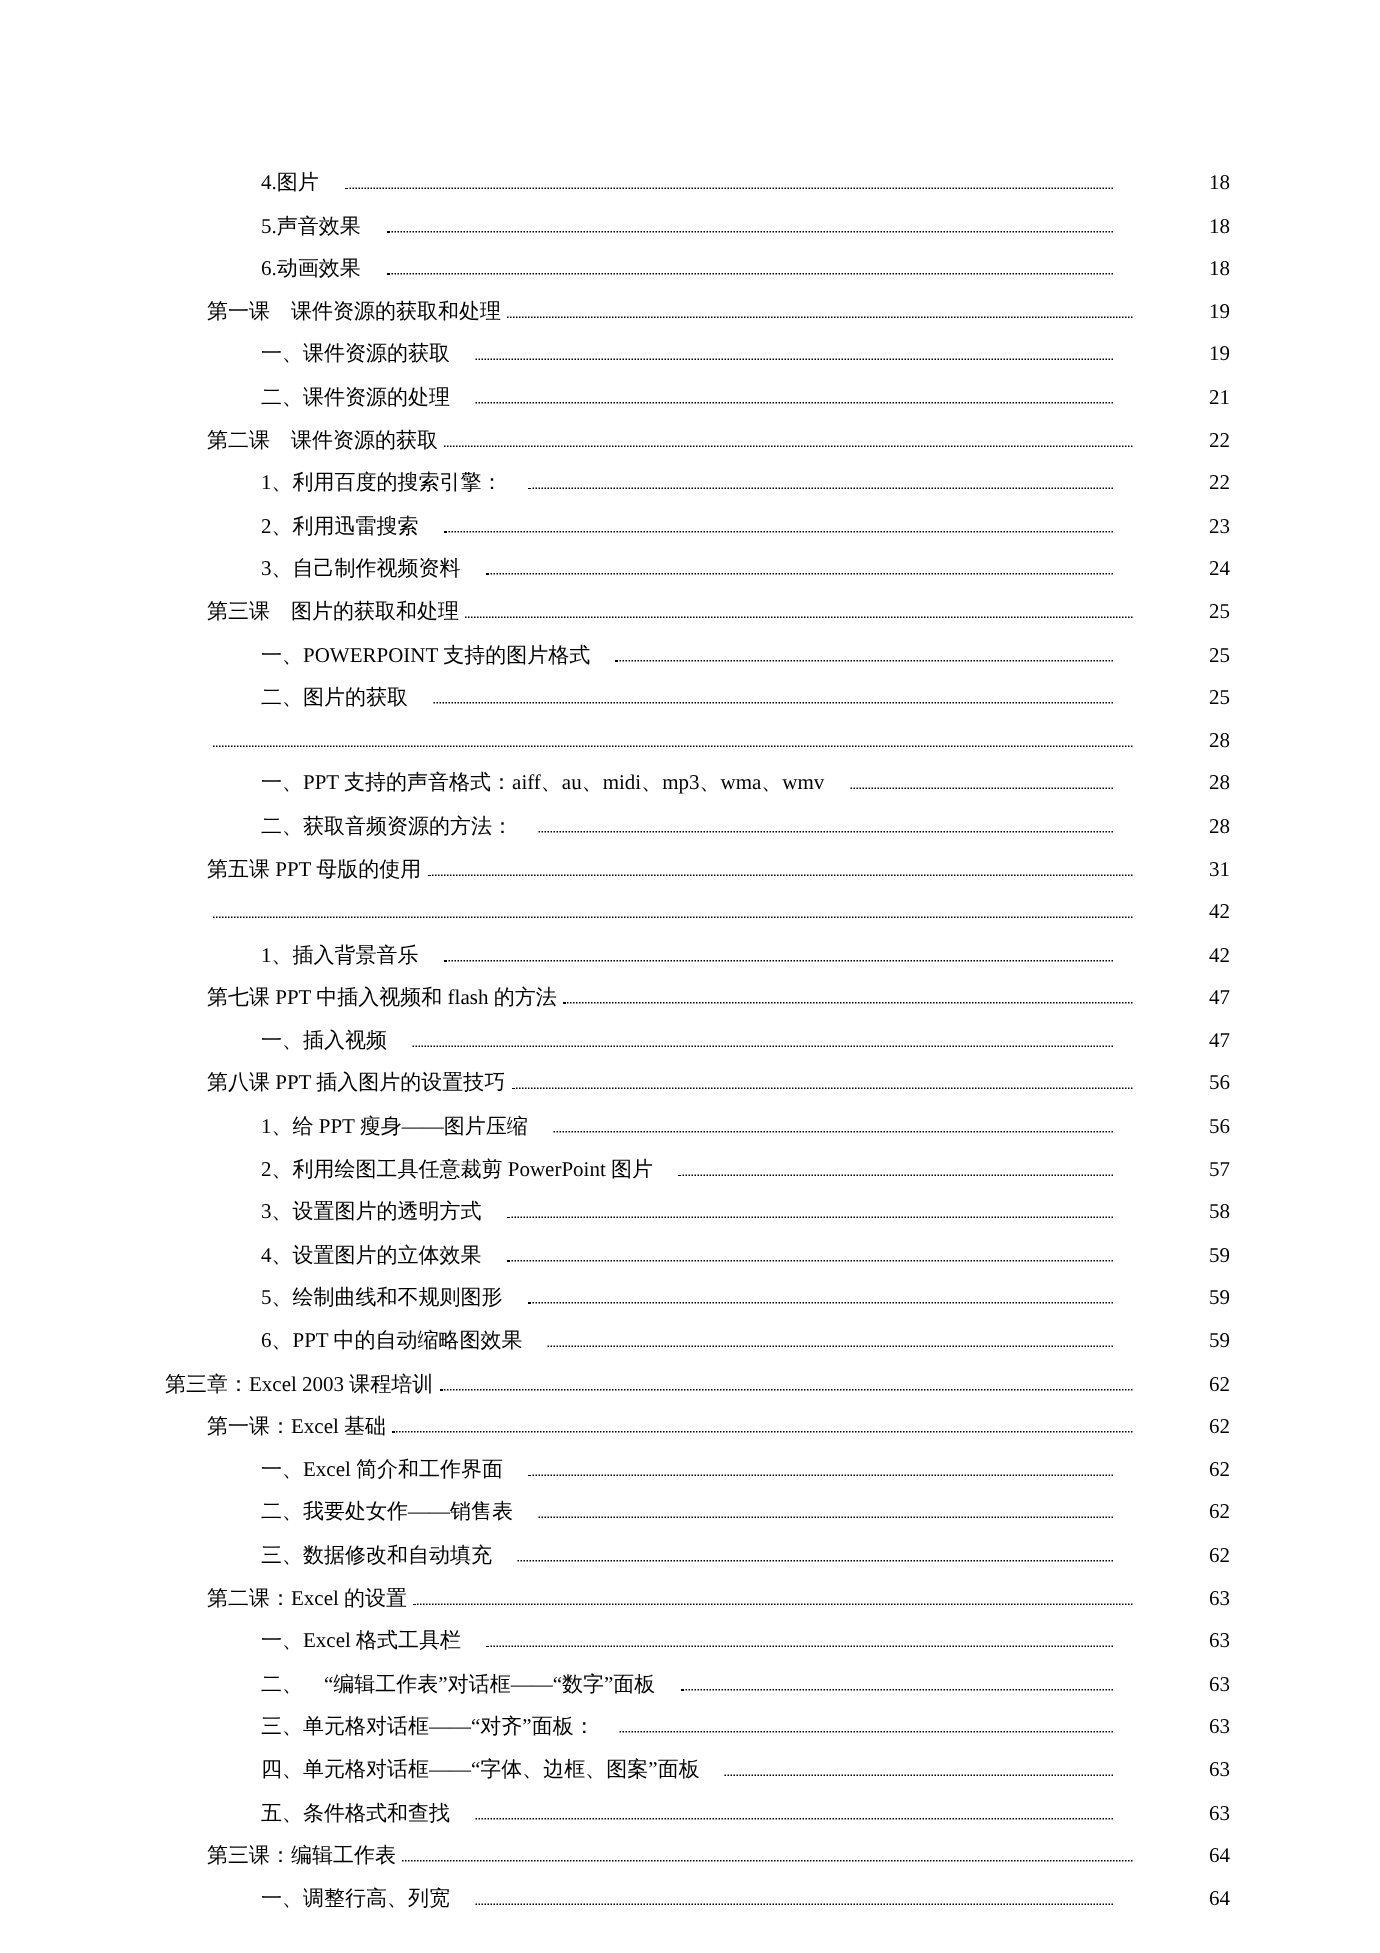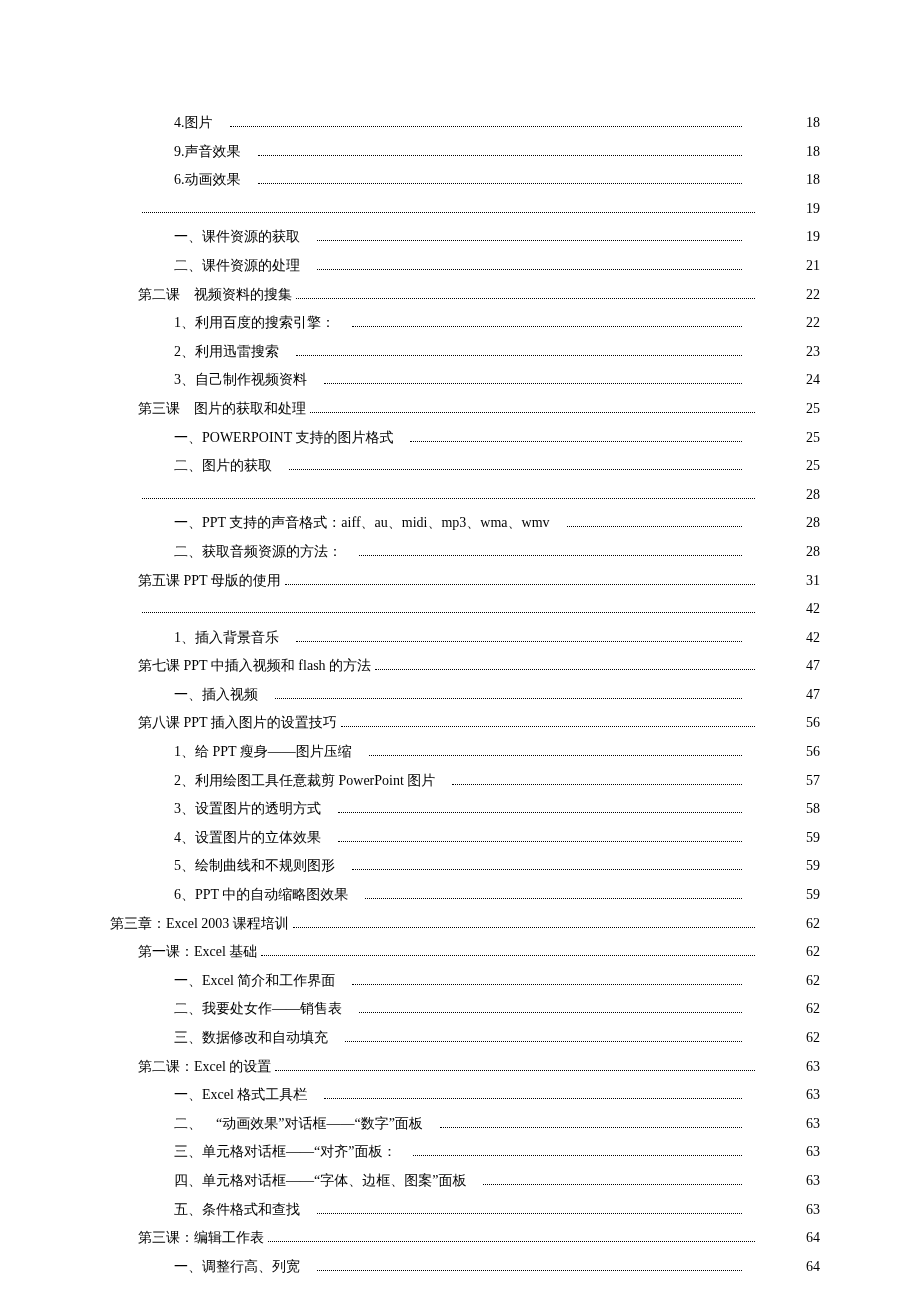--- a/index.html
+++ b/index.html
@@ -43,45 +43,46 @@
 </head>
 <body>
 
 <div id="toc-container">
     <div class="toc-entry indent-2">
       <span class="toc-text">4.图片</span>
       <span class="toc-leader"></span>
       <span class="toc-page">18</span>
     </div>
     <div class="toc-entry indent-2">
-      <span class="toc-text">9.声音效果</span>
+      <span class="toc-text">5.声音效果</span>
       <span class="toc-leader"></span>
       <span class="toc-page">18</span>
     </div>
     <div class="toc-entry indent-2">
       <span class="toc-text">6.动画效果</span>
       <span class="toc-leader"></span>
       <span class="toc-page">18</span>
     </div>
     <div class="toc-entry indent-1">
+      <span class="toc-text">第一课　课件资源的获取和处理</span>
       <span class="toc-leader"></span>
       <span class="toc-page">19</span>
     </div>
     <div class="toc-entry indent-2">
       <span class="toc-text">一、课件资源的获取</span>
       <span class="toc-leader"></span>
       <span class="toc-page">19</span>
     </div>
     <div class="toc-entry indent-2">
       <span class="toc-text">二、课件资源的处理</span>
       <span class="toc-leader"></span>
       <span class="toc-page">21</span>
     </div>
     <div class="toc-entry indent-1">
-      <span class="toc-text">第二课　视频资料的搜集</span>
+      <span class="toc-text">第二课　课件资源的获取</span>
       <span class="toc-leader"></span>
       <span class="toc-page">22</span>
     </div>
     <div class="toc-entry indent-2">
       <span class="toc-text">1、利用百度的搜索引擎：</span>
       <span class="toc-leader"></span>
       <span class="toc-page">22</span>
     </div>
     <div class="toc-entry indent-2">
       <span class="toc-text">2、利用迅雷搜索</span>
@@ -210,21 +211,21 @@
       <span class="toc-text">第二课：Excel 的设置</span>
       <span class="toc-leader"></span>
       <span class="toc-page">63</span>
     </div>
     <div class="toc-entry indent-2">
       <span class="toc-text">一、Excel 格式工具栏</span>
       <span class="toc-leader"></span>
       <span class="toc-page">63</span>
     </div>
     <div class="toc-entry indent-2">
-      <span class="toc-text">二、　“动画效果”对话框——“数字”面板</span>
+      <span class="toc-text">二、　“编辑工作表”对话框——“数字”面板</span>
       <span class="toc-leader"></span>
       <span class="toc-page">63</span>
     </div>
     <div class="toc-entry indent-2">
       <span class="toc-text">三、单元格对话框——“对齐”面板：</span>
       <span class="toc-leader"></span>
       <span class="toc-page">63</span>
     </div>
     <div class="toc-entry indent-2">
       <span class="toc-text">四、单元格对话框——“字体、边框、图案”面板</span>

